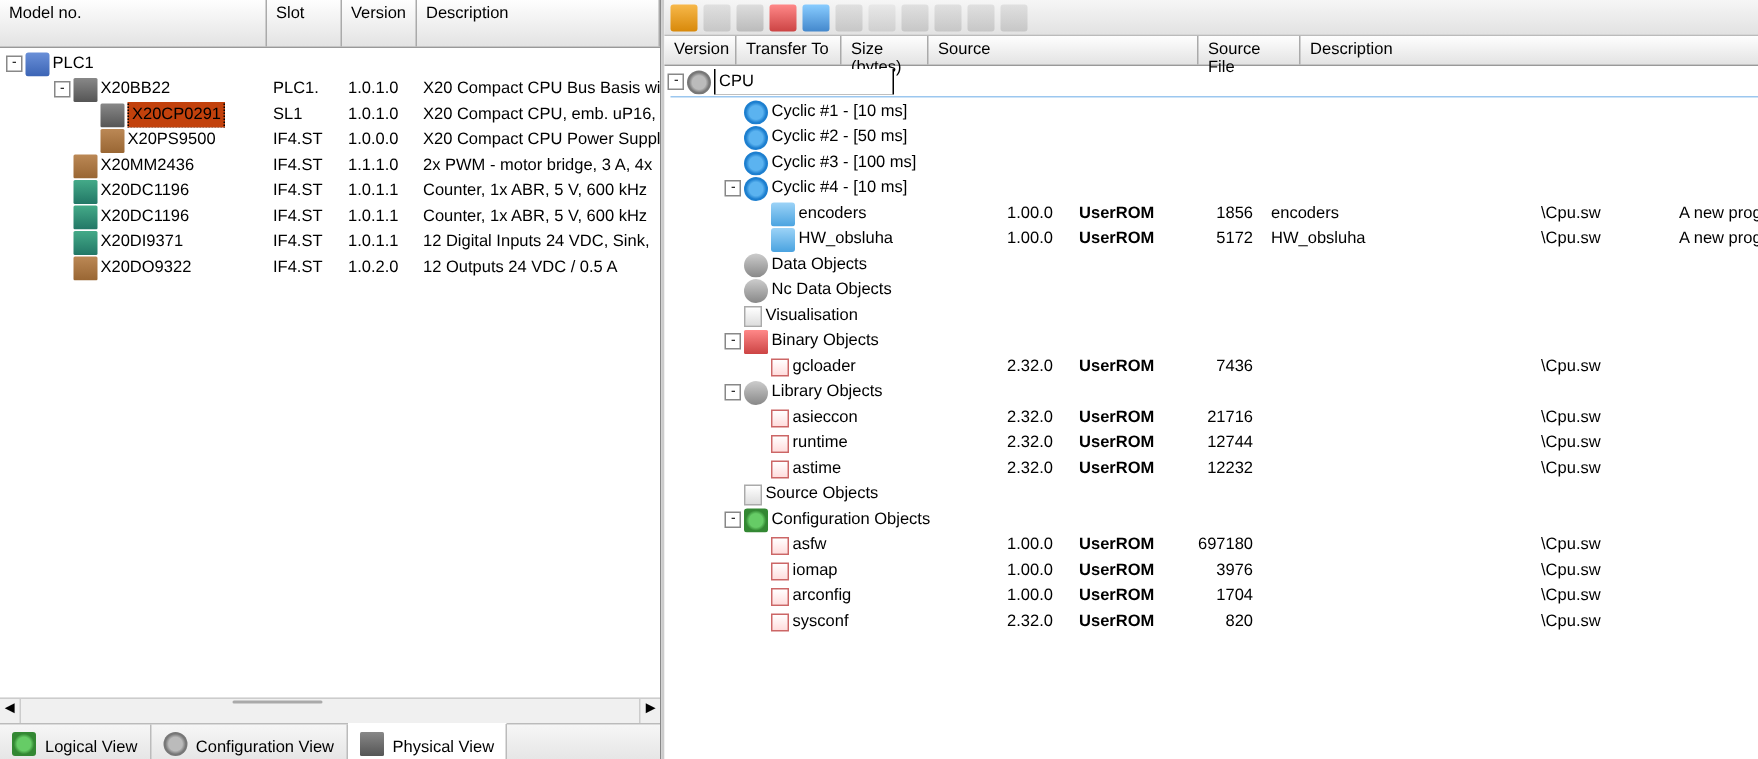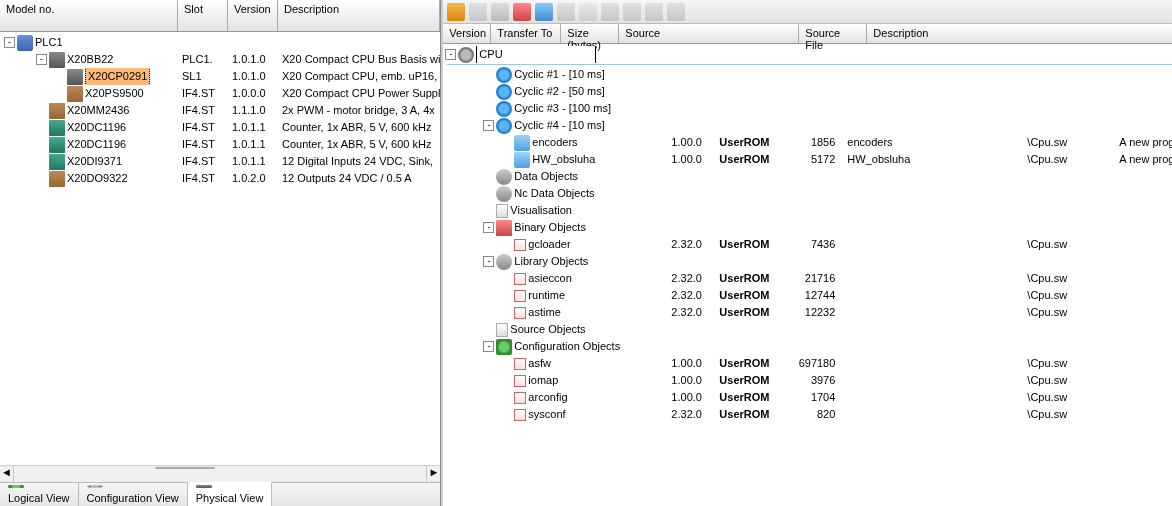--- a/index.html
+++ b/index.html
@@ -21,21 +21,21 @@
 .tree-area { flex: 1; overflow: hidden; padding: 2px 0 0 0; }
 .trow { display: flex; height: 17px; line-height: 17px; white-space: nowrap; }
 .tcell-model { width: 178px; display: flex; align-items: center; overflow: hidden; }
 .tcell-slot { width: 50px; padding-left: 4px; overflow: hidden; }
 .tcell-ver { width: 50px; padding-left: 4px; }
 .tcell-desc { flex: 1; padding-left: 4px; overflow: hidden; }
 .indent { display: inline-block; }
 .tog { width: 11px; height: 11px; border: 1px solid #888; background: #fff; font-size: 9px; line-height: 9px; text-align: center; margin-right: 2px; color: #000; font-family: monospace; }
 .tog-empty { width: 13px; display: inline-block; }
 .ico { width: 16px; height: 16px; display: inline-block; margin-right: 2px; vertical-align: middle; }
-.sel { background: #fdba74; border: 1px dotted #000; display: inline-block; padding: 0 2px; }
+.sel { background: #c2410c; border: 1px dotted #000; display: inline-block; padding: 0 2px; }
 
 
 .i-plc { background: linear-gradient(#6a90d8,#3b64b5); border-radius: 2px; }
 .i-mod { background: linear-gradient(#888,#555); border-radius: 1px; }
 .i-mod2 { background: linear-gradient(#b85,#963); border-radius: 1px; }
 .i-mod3 { background: linear-gradient(#4a8,#276); border-radius: 1px; }
 .i-cube { background: linear-gradient(#9cd3f7,#4aa3e0); border-radius: 2px; }
 .i-refresh { background: radial-gradient(circle,#5bb3f0 40%,#1d7fcf 60%); border-radius: 50%; }
 .i-gear { background: radial-gradient(circle,#bbb 40%,#777 60%); border-radius: 50%; }
 .i-disk { background: linear-gradient(#ccc,#888); border-radius: 50%; }
@@ -43,21 +43,21 @@
 .i-bin { background: linear-gradient(#f88,#c44); border-radius: 1px; }
 .i-cfg { background: radial-gradient(circle,#6c6 40%,#383 60%); border-radius: 2px; }
 .i-a { background: linear-gradient(#fff,#fdd); border:1px solid #c66; width:12px; height:12px; }
 
 
 .hscroll { height: 17px; background: #f0f0f0; border-top: 1px solid #ccc; display: flex; }
 .hscroll .thumb { width: 60px; background: #d0d0d0; border: 1px solid #aaa; margin: 1px; border-radius: 2px; }
 
 
 .tabs { display: flex; background: linear-gradient(#f6f6f6,#e6e6e6); border-top: 1px solid #bbb; height: 24px; }
-.tab { display: flex; align-items: flex-start; padding: 2px 8px; border-right: 1px solid #bbb; gap: 4px; flex-direction: column; }
+.tab { display: flex; align-items: flex-end; padding: 2px 8px; border-right: 1px solid #bbb; gap: 4px; }
 .tab.active { background: #fff; border-top: 1px solid #fff; margin-top: -1px; }
 
 
 .rtoolbar { height: 24px; background: linear-gradient(#f6f6f6,#e2e2e2); border-bottom: 1px solid #bbb; display: flex; align-items: center; padding: 0 4px; gap: 4px; }
 .tb { width: 18px; height: 18px; display: inline-block; border-radius: 2px; }
 .tb1 { background: linear-gradient(#f7b84a,#d8890a); }
 .tb2 { background: linear-gradient(#ccc,#aaa); }
 .tb3 { background: linear-gradient(#ddd,#bbb); }
 .tb4 { background: linear-gradient(#f88,#c44); }
 .tb5 { background: linear-gradient(#8cf,#48c); }

